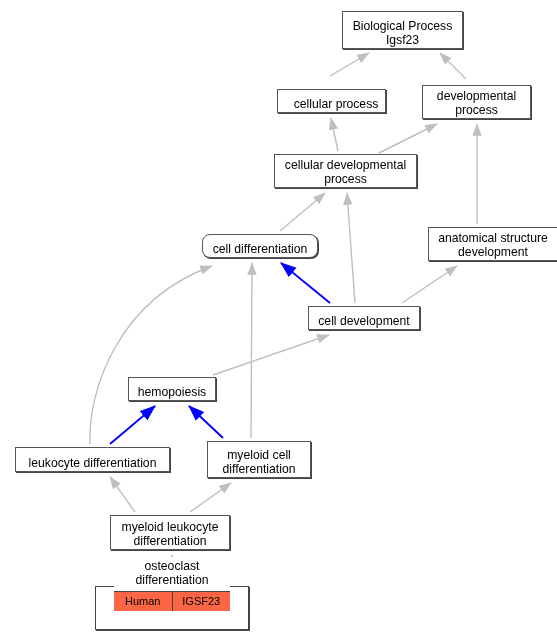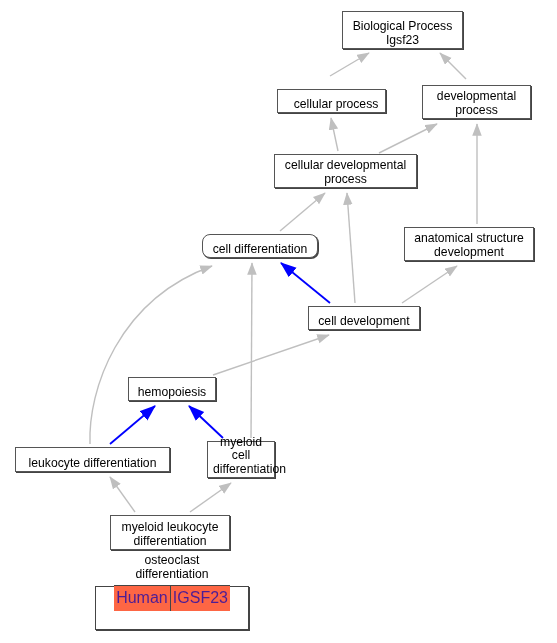--- a/index.html
+++ b/index.html
@@ -60,22 +60,22 @@
     padding: 0;
   }
   .gene-node .gene-row {
     display: flex;
     flex-direction: row;
     background: #fd6644;
   }
   .gene-node .gene-row .cell {
     flex: 1 1 50%;
     text-align: center;
-    font-size: 16px;
-    color: #4c1d95;
+    font-size: 11px;
+    color: #000000;
     padding: 3px 2px 4px 2px;
   }
   .gene-node .gene-row .cell.left {
     border-right: 1px solid #444444;
   }
 </style>
 </head>
 <body>
 
 <div id="graph">
@@ -141,38 +141,38 @@
 
   <div class="node" style="left:274px; top:154px; width:143px; height:34px;">
     <span class="label">cellular developmental
 process</span>
   </div>
 
   <div class="node" style="left:202px; top:234px; width:116px; height:24px;border-radius:8px;">
     <span class="label">cell differentiation</span>
   </div>
 
-  <div class="node" style="left:404px; top:227px; width:130px; height:34px;">
+  <div class="node" style="left:428px; top:227px; width:130px; height:34px;">
     <span class="label">anatomical structure
 development</span>
   </div>
 
   <div class="node" style="left:308px; top:306px; width:112px; height:24px;">
     <span class="label">cell development</span>
   </div>
 
   <div class="node" style="left:128px; top:377px; width:88px; height:24px;">
     <span class="label">hemopoiesis</span>
   </div>
 
   <div class="node" style="left:15px; top:447px; width:155px; height:25px;">
     <span class="label">leukocyte differentiation</span>
   </div>
 
-  <div class="node" style="left:207px; top:441px; width:68px; height:37px;">
+  <div class="node" style="left:207px; top:441px; width:104px; height:37px;">
     <span class="label">myeloid cell
 differentiation</span>
   </div>
 
   <div class="node" style="left:110px; top:515px; width:120px; height:35px;">
     <span class="label">myeloid leukocyte
 differentiation</span>
   </div>
 
   <div class="node gene-node" style="left:95px; top:586px; width:154px; height:44px;">

